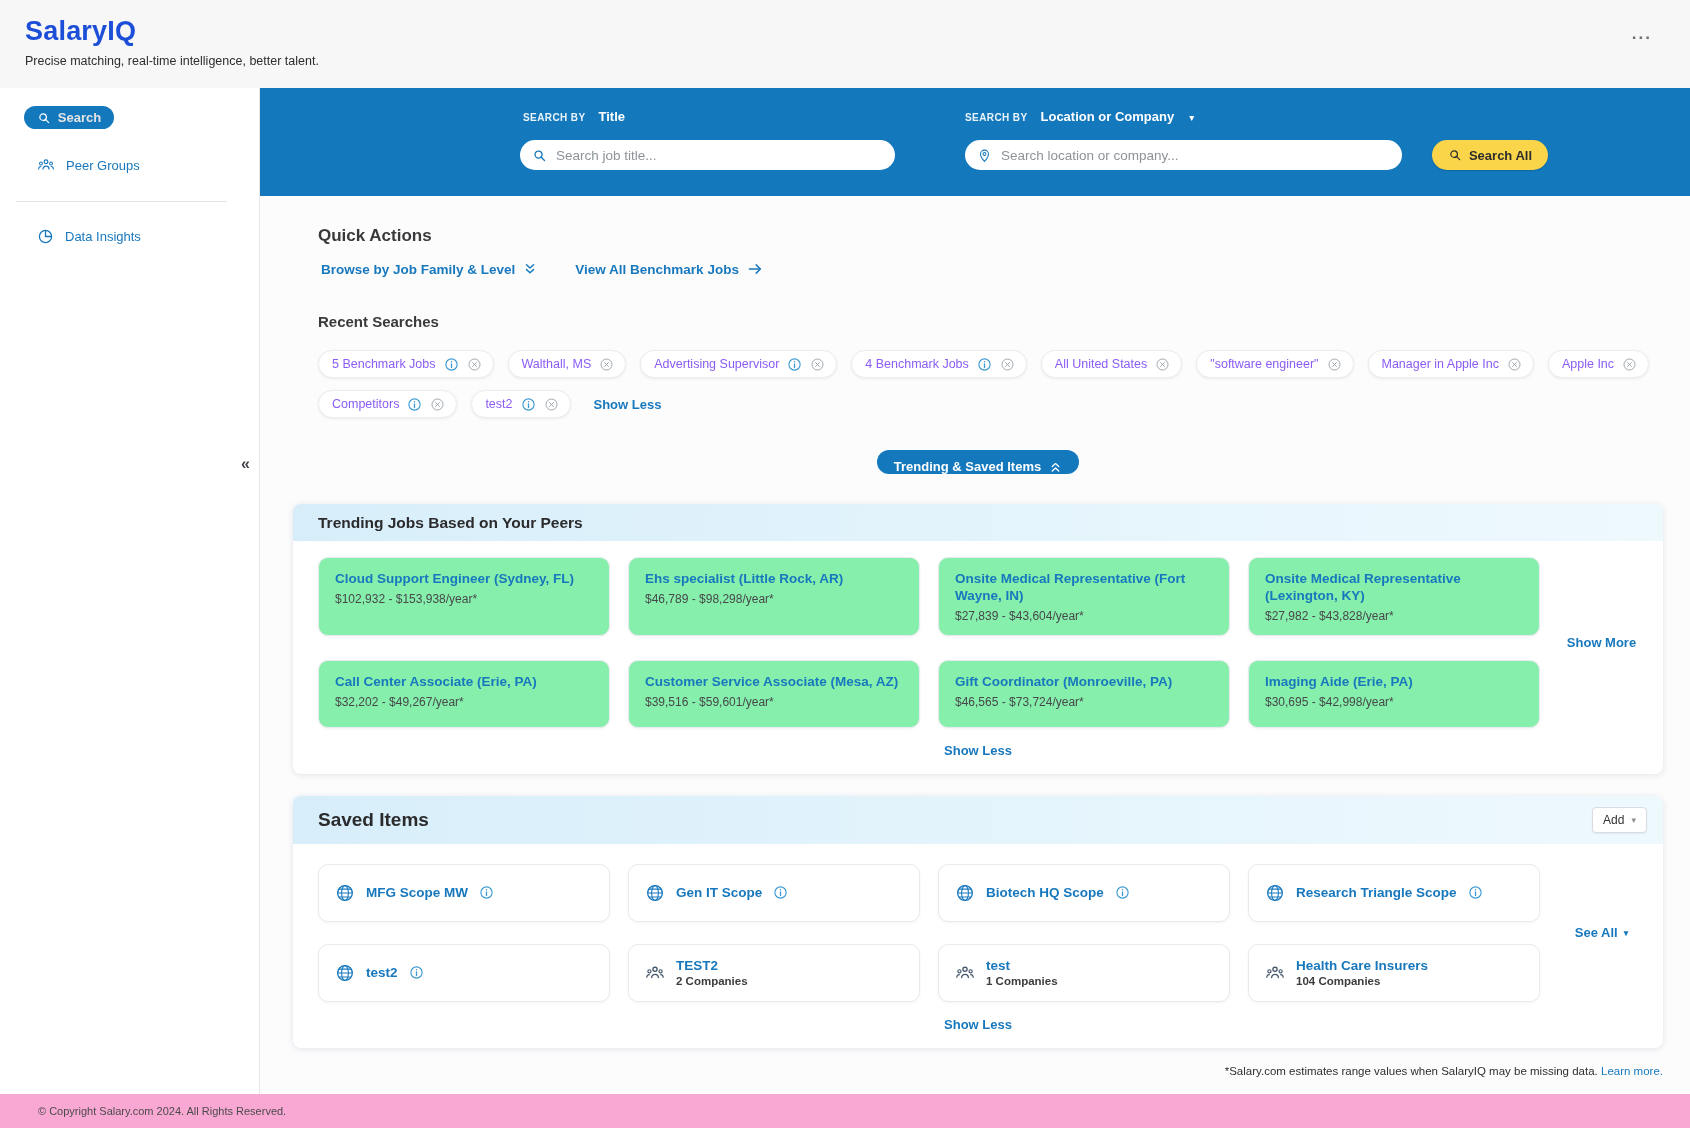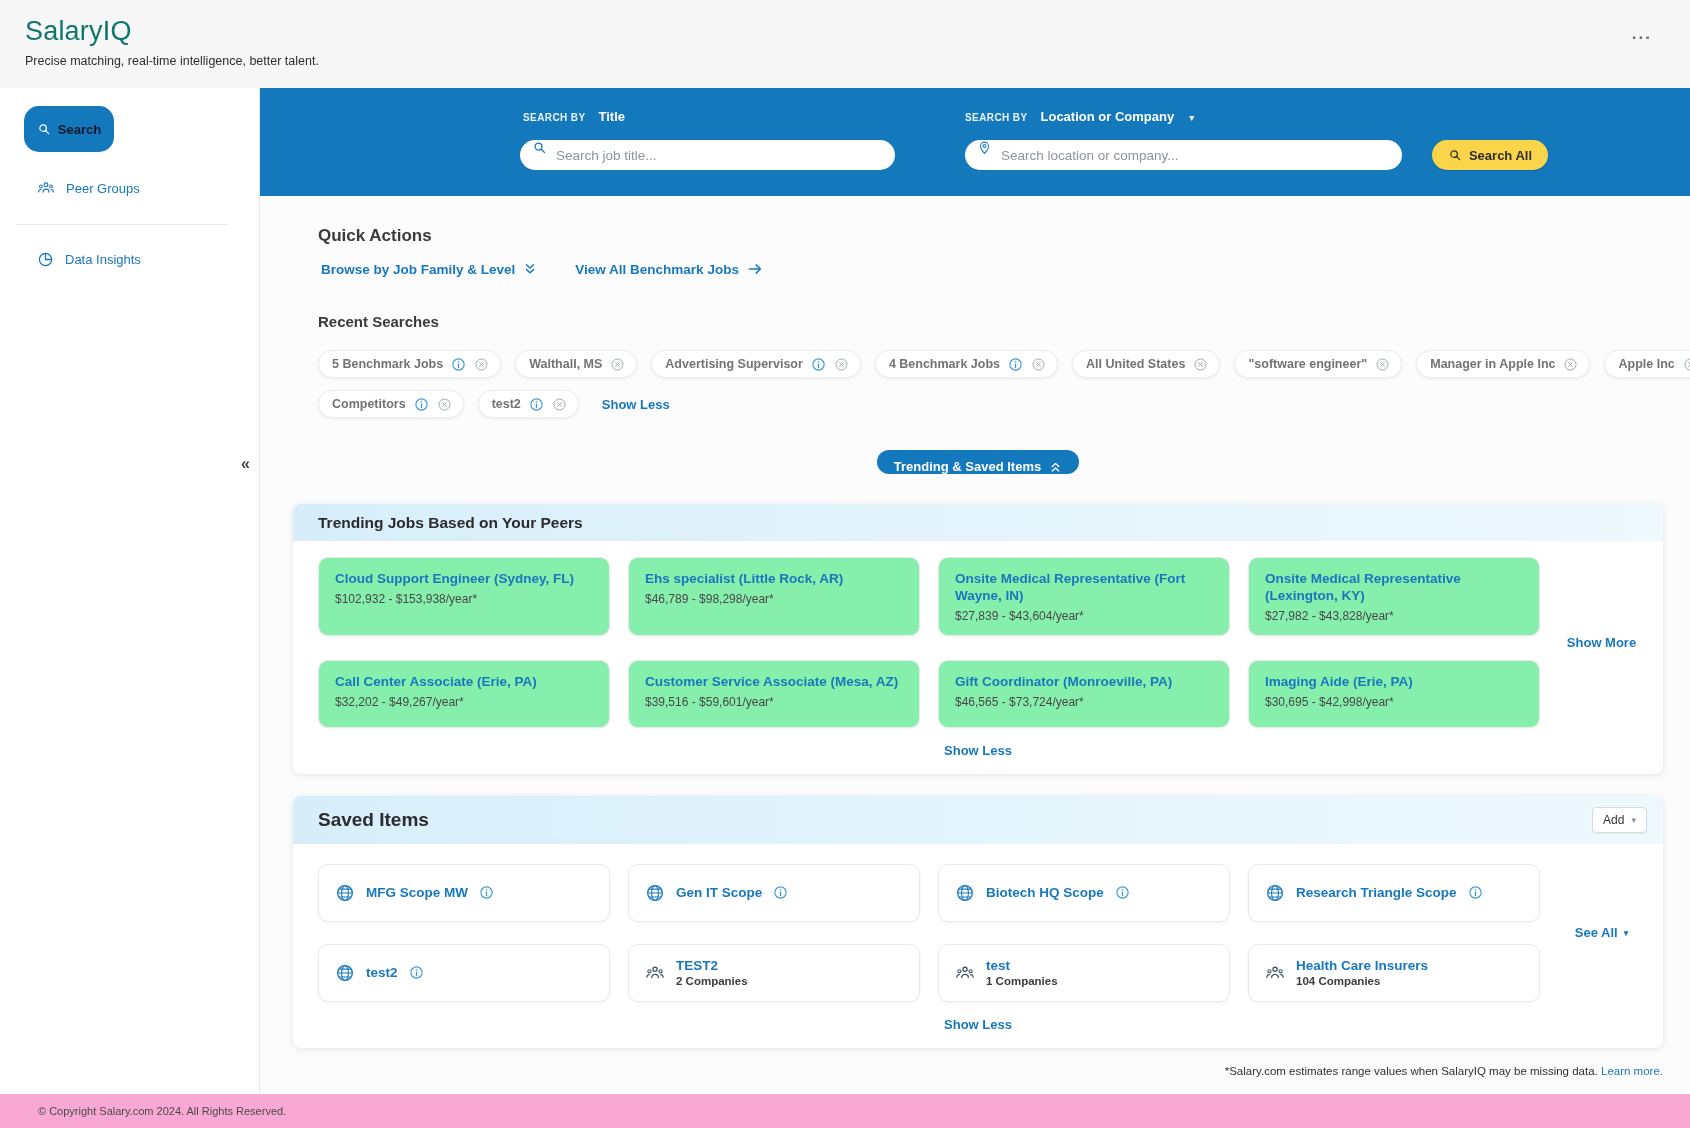--- a/index.html
+++ b/index.html
@@ -2,67 +2,67 @@
 <html><head>
 <meta charset="utf-8">
 <style>
   * { margin:0; padding:0; box-sizing:border-box; }
   html,body { background:#eceef0; }
   body { font-family:"Liberation Sans", sans-serif; }
   .page { position:relative; width:1690px; height:1128px; background:#f7f7f8; overflow:hidden; margin:0 auto; }
 
   
   .hdr { height:88px; background:#f7f7f8; padding:16px 0 0 25px; position:relative; }
-  .hdr-title { font-size:27px; font-weight:400; color:#0f766e; letter-spacing:.2px; }
+  .hdr-title { font-size:27px; font-weight:700; color:#1d4ed8; letter-spacing:.2px; }
   .hdr-tag { font-size:12.5px; color:#2e2e30; margin-top:7px; }
   .hdr-dots { position:absolute; right:38px; top:24px; color:#6f6f72; font-size:17px; font-weight:700; letter-spacing:2px; cursor:pointer; }
 
   
   .bodyrow { display:flex; height:1006px; }
   .sidebar { width:260px; background:#ffffff; border-right:1px solid #e7e7e9; position:relative; flex:0 0 260px; }
   .main { flex:1; background:#fcfcfd; display:flex; flex-direction:column; overflow:hidden; }
 
   
-  .sb-search { margin:18px 0 0 24px; width:90px; height:46px; border-radius:15px; background:#1478bd; color:#0f172a; display:flex; align-items:center; justify-content:center; gap:7px; cursor:pointer; }
+  .sb-search { margin:18px 0 0 24px; width:90px; height:23px; border-radius:15px; background:#1478bd; color:#e5e5e5; display:flex; align-items:center; justify-content:center; gap:7px; cursor:pointer; }
   .sb-search .lbl { font-size:13px; font-weight:700; }
   .sb-item { display:flex; align-items:center; gap:11px; margin-left:37px; color:#1878bd; cursor:pointer; }
   .sb-item .lbl { font-size:13px; }
   .sb-peer { margin-top:27px; }
   .sb-div { border-top:1px solid #e6e6e8; margin:27px 32px 0 16px; }
   .sb-data { margin-top:26px; }
   .sb-collapse { position:absolute; top:368px; right:9px; color:#3f4348; font-size:16px; font-weight:700; cursor:pointer; line-height:1; }
 
   .ic { display:inline-block; vertical-align:middle; }
 
   
   .band { height:108px; background:#1478bd; position:relative; flex:0 0 108px; }
   .band .grp-label { position:absolute; top:21px; display:flex; align-items:baseline; gap:13px; color:#fff; }
   .band .sb-by { font-size:10px; font-weight:700; letter-spacing:.4px; color:#e9f3fa; }
   .band .sb-val { font-size:13px; font-weight:700; color:#fff; }
   .band .caret { font-size:10px; margin-left:2px; color:#fff; }
-  .pill-input { position:absolute; top:52px; height:30px; background:#fff; border-radius:15px; display:flex; padding:0 12px; gap:9px; }
+  .pill-input { position:absolute; top:52px; height:30px; background:#fff; border-radius:15px; display:flex; align-items:center; padding:0 12px; gap:9px; }
   .pill-input input { border:none; outline:none; flex:1; font-size:13.5px; color:#333; font-family:"Liberation Sans",sans-serif; background:transparent; }
   .pill-input input::placeholder { color:#8d9399; }
   .grp1-label { left:263px; }
   .in1 { left:260px; width:375px; }
   .grp2-label { left:705px; cursor:pointer; }
   .in2 { left:705px; width:437px; }
   .btn-searchall { position:absolute; left:1172px; top:52px; width:116px; height:30px; border-radius:15px; background:#fbd549; display:flex; align-items:center; justify-content:center; gap:7px; cursor:pointer; box-shadow:0 1px 2px rgba(0,0,0,.15); }
   .btn-searchall .lbl { font-size:13px; font-weight:700; color:#2d2d2d; }
 
   
   .content { padding:0 27px 0 33px; }
   .h-qa { margin:30px 0 0 25px; font-size:17px; font-weight:700; color:#3a3a3c; }
   .qa-links { margin:15px 0 0 28px; display:flex; gap:38px; }
   .qa-link { display:flex; align-items:center; gap:8px; color:#1878bd; font-size:13.5px; font-weight:700; cursor:pointer; }
   .h-rs { margin:36px 0 0 25px; font-size:15px; font-weight:700; color:#3a3a3c; }
   .chip-row { margin:20px 0 0 25px; display:flex; gap:14px; align-items:center; }
   .chip-row + .chip-row { margin-top:12px; }
   .chip { height:28px; background:#fff; border:1px solid #ededef; border-radius:15px; box-shadow:0 1px 3px rgba(0,0,0,.07); display:flex; align-items:center; padding:0 11px 0 13px; gap:8px; cursor:pointer; }
-  .chip .lbl { font-size:12.5px; font-weight:700; color:#737373; white-space:nowrap; }
+  .chip .lbl { font-size:12.5px; font-weight:400; color:#8b5cf6; white-space:nowrap; }
   .chip .i-info { color:#3d9ad1; }
   .chip .i-close { color:#98a1a9; cursor:pointer; }
   .link-plain { color:#1878bd; font-size:13px; font-weight:700; cursor:pointer; }
   .showless-inline { margin-left:9px; }
 
   .toggle-wrap { display:flex; justify-content:center; margin-top:32px; }
   .btn-toggle { height:24px; padding:0 17px; border-radius:14px; background:#1478bd; color:#fff; display:flex; align-items:flex-end; gap:8px; font-size:13px; font-weight:700; cursor:pointer; }
 
   
   .section { margin-top:30px; background:#fff; border-radius:8px; box-shadow:0 1px 6px rgba(40,60,80,.13); overflow:hidden; }

